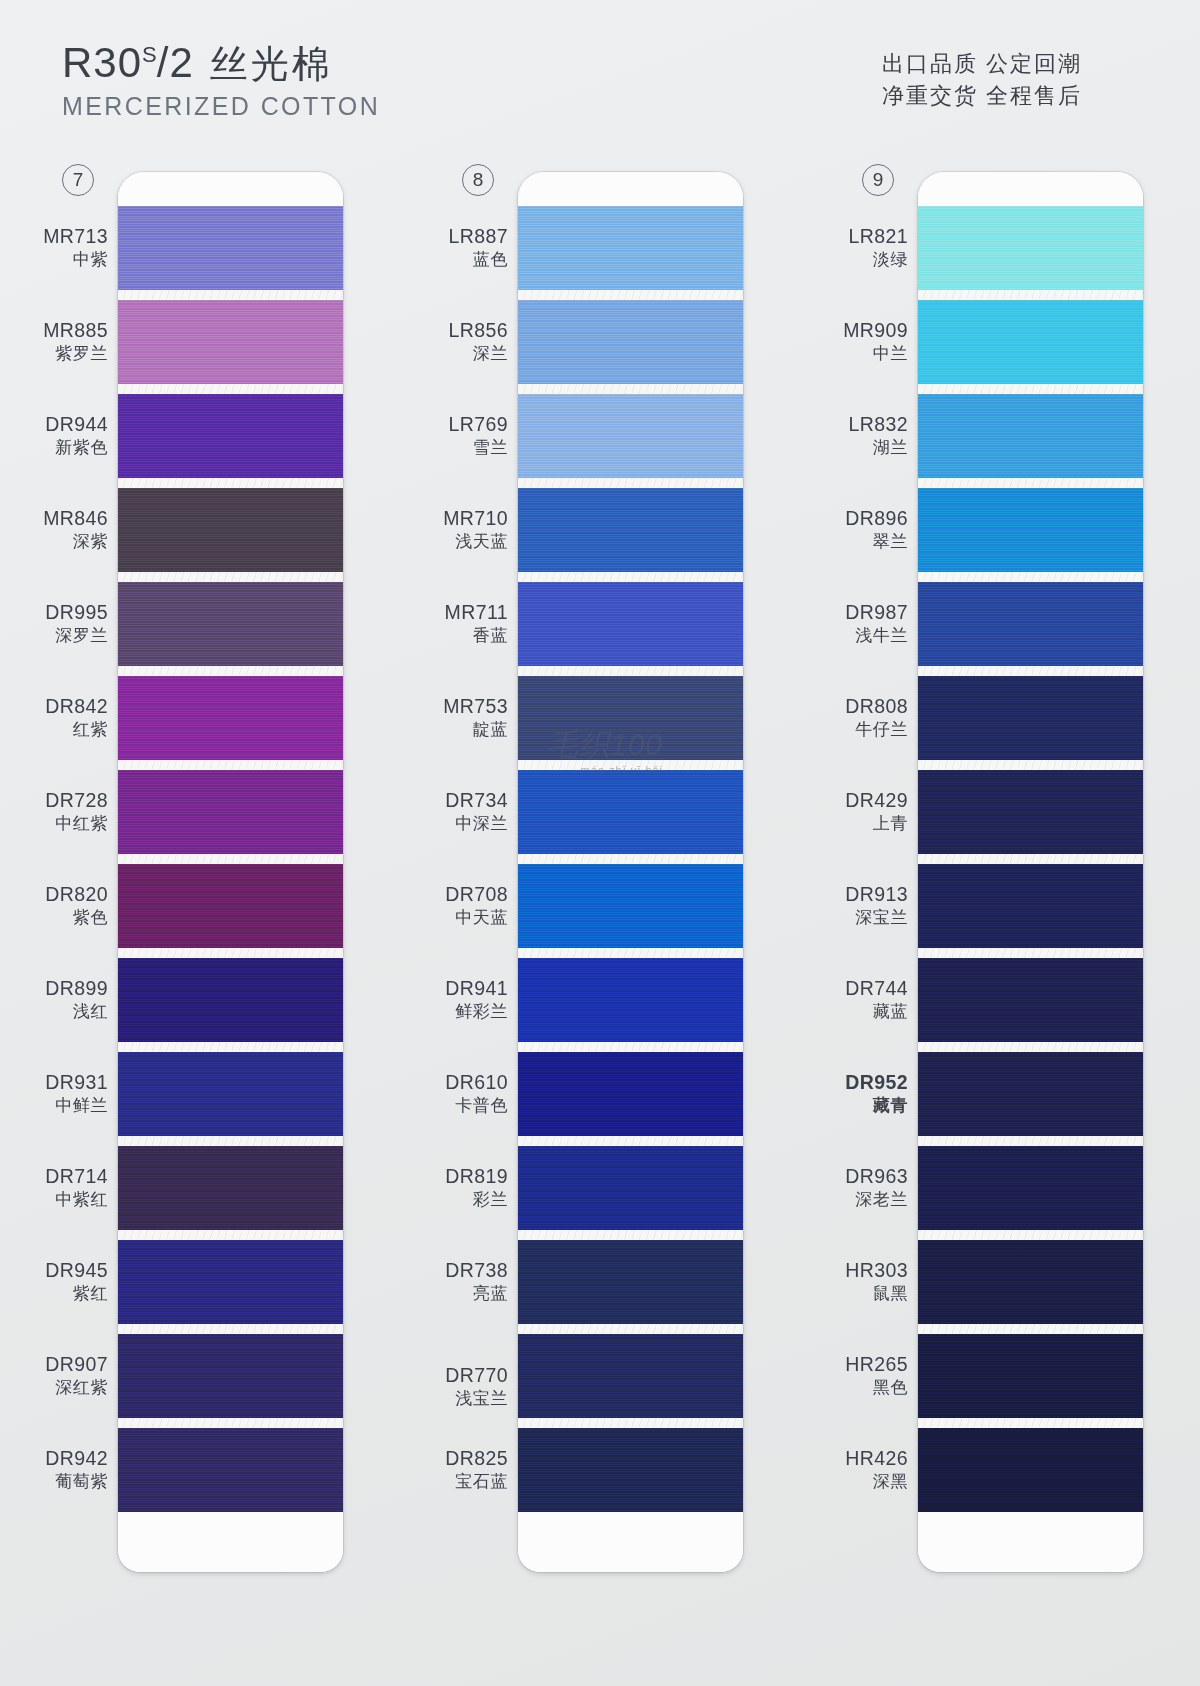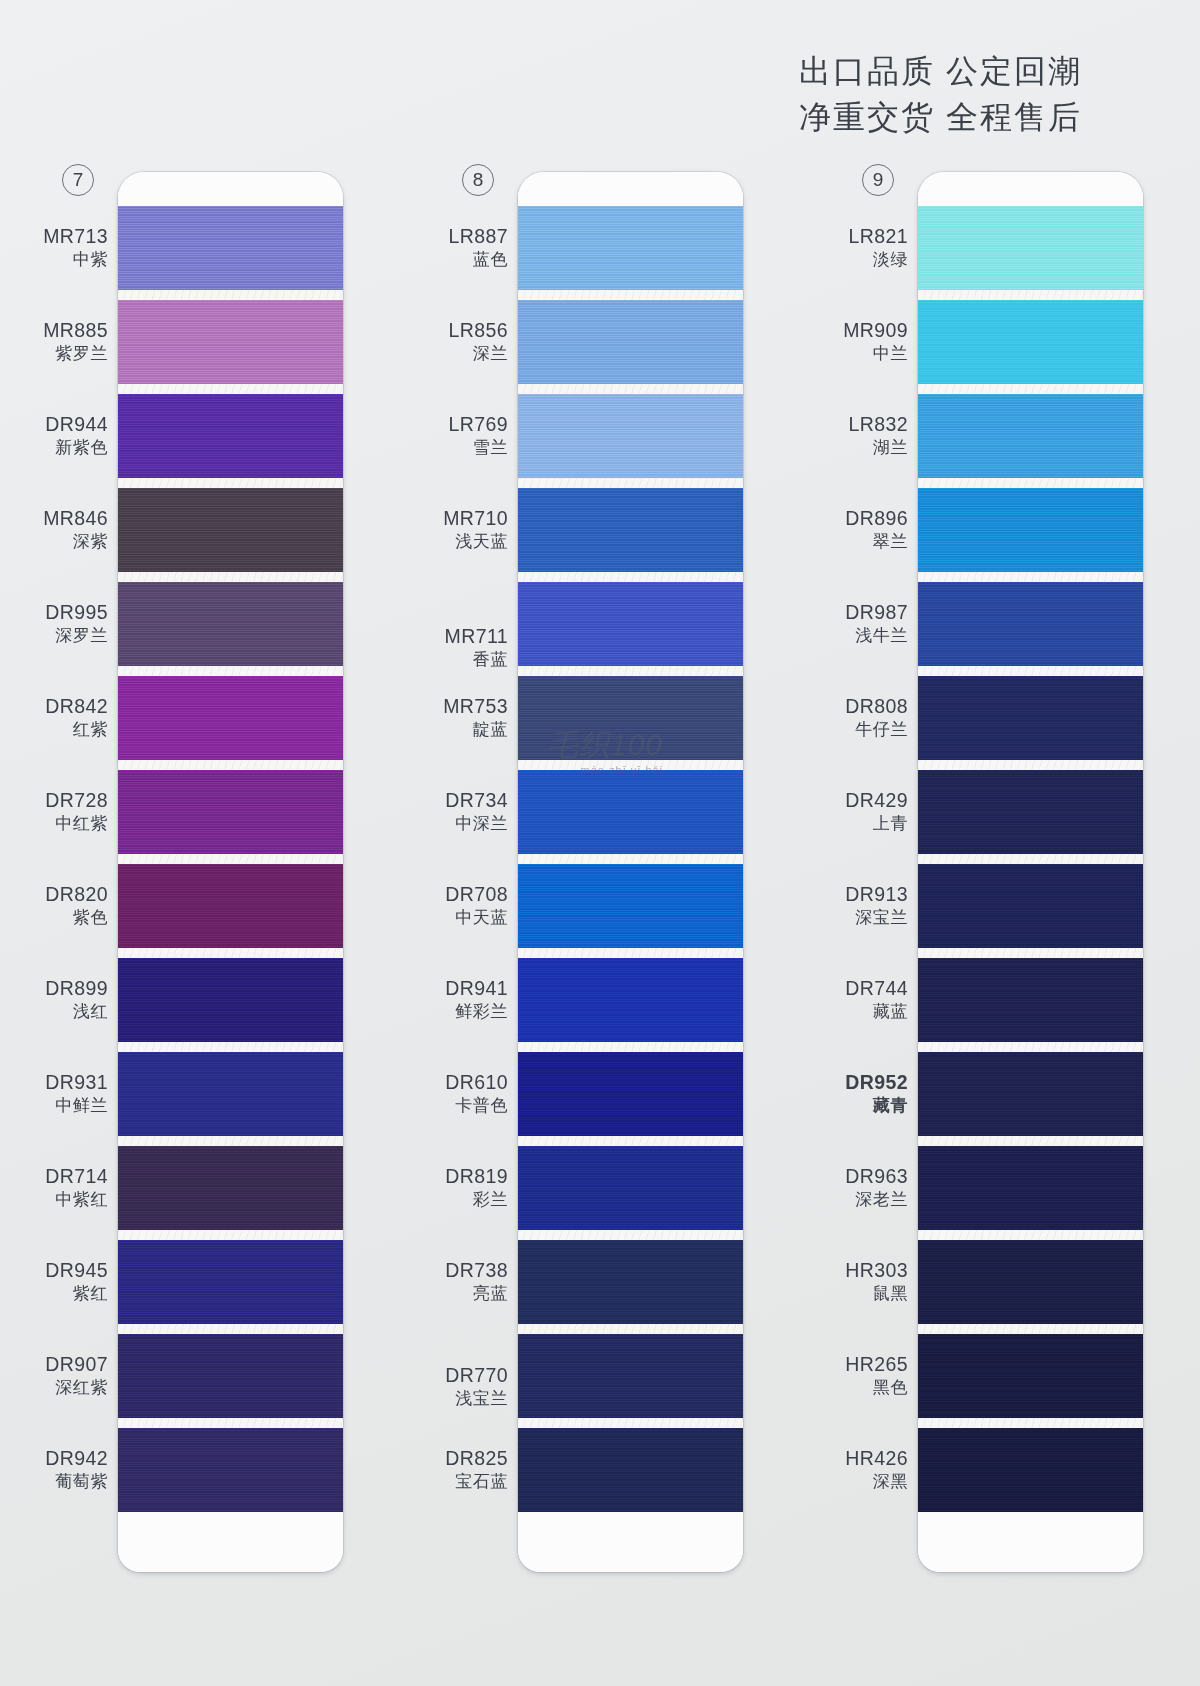--- a/index.html
+++ b/index.html
@@ -54,21 +54,21 @@
     color: #6d7480;
     margin-top: 8px;
     white-space: nowrap;
   }
   .slogan {
     position: absolute;
     right: 118px;
     top: 48px;
     text-align: right;
     color: #3b4049;
-    font-size: 32px;
+    font-size: 22px;
     letter-spacing: 2px;
     line-height: 1.45;
     white-space: nowrap;
   }
 
   
   .columns {
     position: absolute;
     top: 150px;
     left: 0;
@@ -193,20 +193,26 @@
     display: block;
     margin-top: -2px;
   }
 </style>
 </head>
 <body>
 
 <div class="page">
 
   <div class="header">
+    <div class="brand">
+      <div class="brand-line1">
+        <span>R30</span><span class="brand-sup">S</span><span>/2</span><span class="brand-cn">丝光棉</span>
+      </div>
+      <div class="brand-line2">MERCERIZED COTTON</div>
+    </div>
     <div class="slogan">
       <div>出口品质 公定回潮</div>
       <div>净重交货 全程售后</div>
     </div>
   </div>
 
   <div class="columns" id="columns">
       <div class="column">
         <div class="col-number">7</div>
         <div class="card">
@@ -398,21 +404,21 @@
             <span class="cn">深兰</span>
           </div>
           <div class="label" style="top: 241px;">
             <span class="code">LR769</span>
             <span class="cn">雪兰</span>
           </div>
           <div class="label" style="top: 335px;">
             <span class="code">MR710</span>
             <span class="cn">浅天蓝</span>
           </div>
-          <div class="label" style="top: 429px; margin-top: 24px;">
+          <div class="label" style="top: 429px;">
             <span class="code">MR711</span>
             <span class="cn">香蓝</span>
           </div>
           <div class="label" style="top: 523px;">
             <span class="code">MR753</span>
             <span class="cn">靛蓝</span>
           </div>
           <div class="label" style="top: 617px;">
             <span class="code">DR734</span>
             <span class="cn">中深兰</span>

